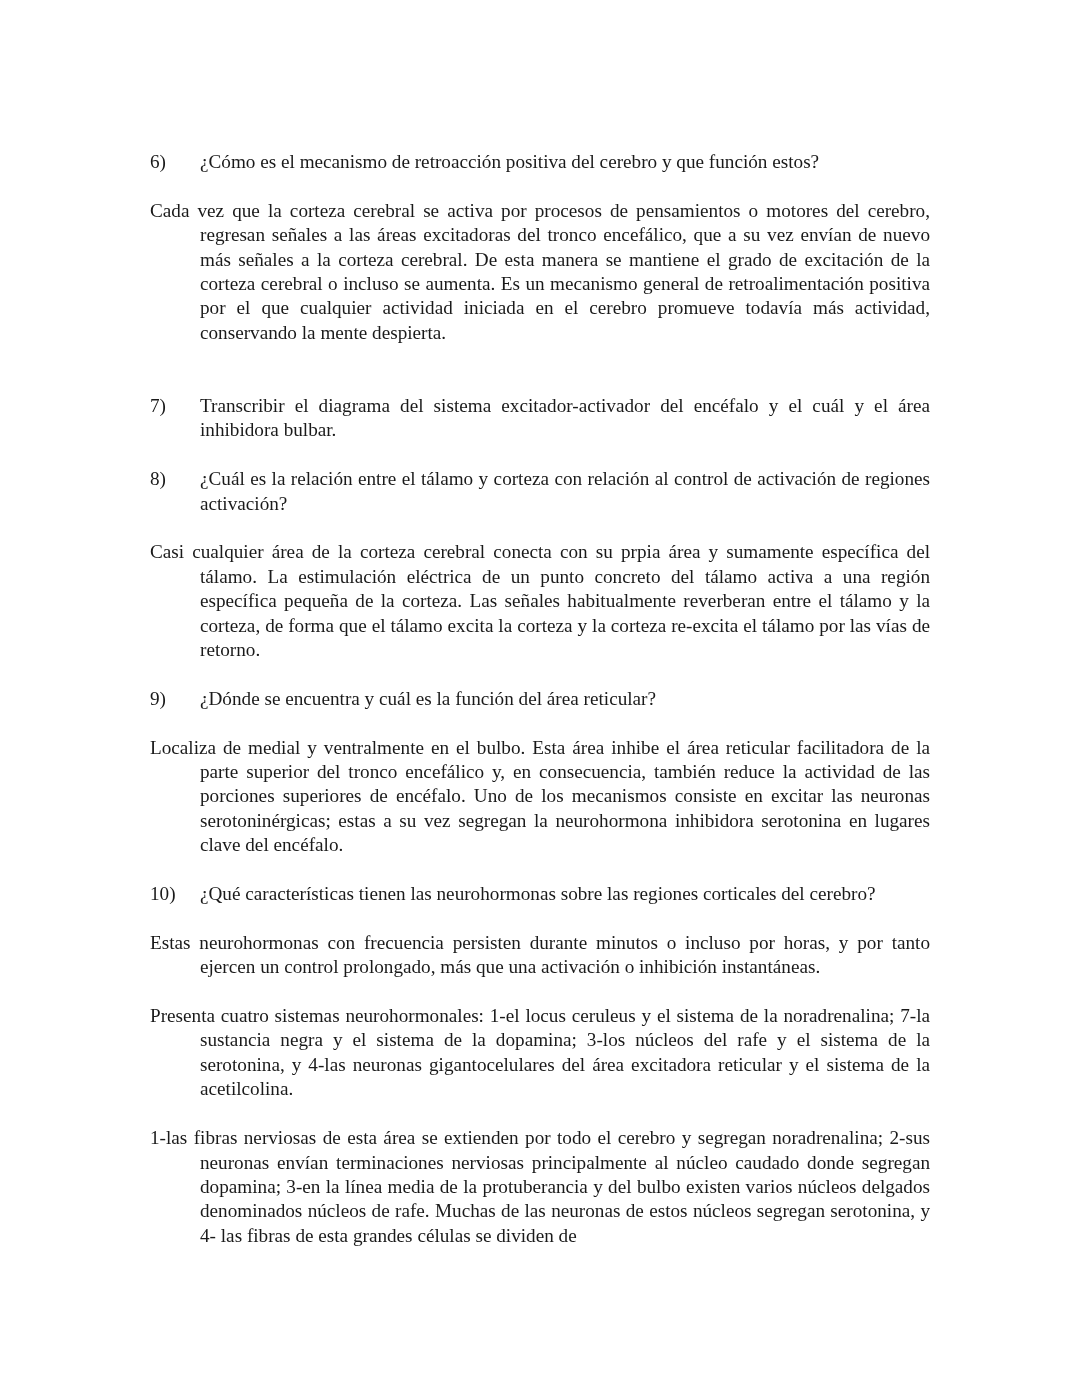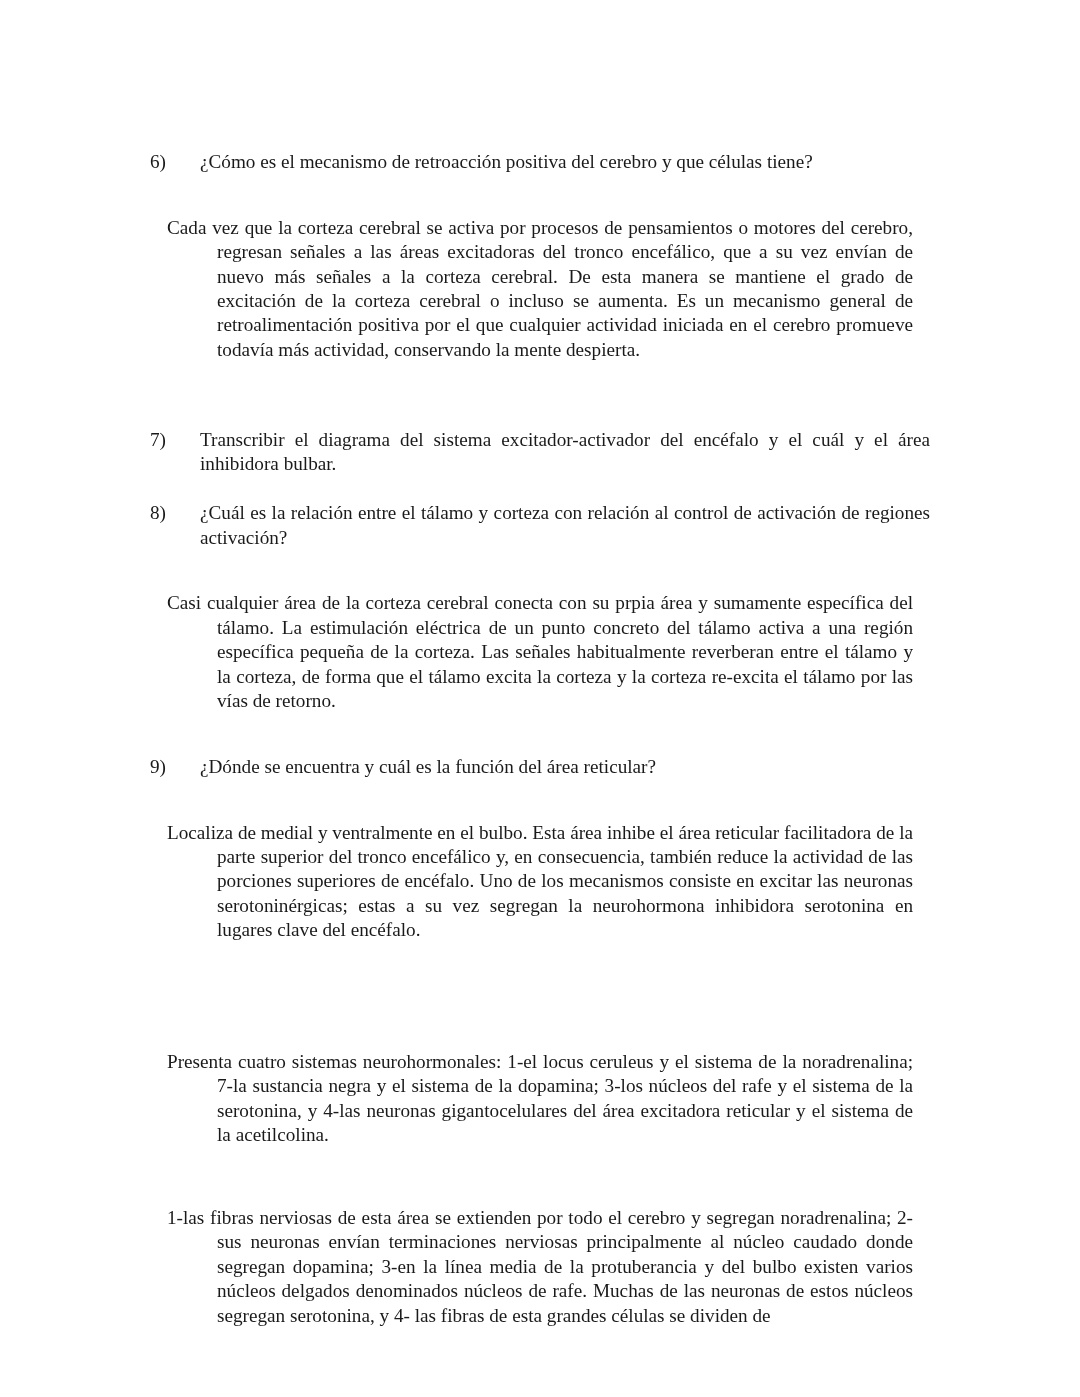--- a/index.html
+++ b/index.html
@@ -30,36 +30,36 @@
       text-align-last: left;
     }
     .q .num {
       flex: 0 0 50px;
       width: 50px;
     }
     .q .text {
       flex: 1 1 auto;
     }
     .p {
-      margin: 17px;
+      margin: 0;
       padding-left: 50px;
       text-indent: -50px;
       text-align: justify;
     }
     .gap-s { height: 24.4px; }
     .gap-l { height: 48.8px; }
   </style>
 </head>
 <body>
 
 <div class="page">
 
   <div class="q">
     <span class="num">6)</span>
-    <span class="text">¿Cómo es el mecanismo de retroacción positiva del cerebro y que células tiene?</span>
+    <span class="text">¿Cómo es el mecanismo de retroacción positiva del cerebro y que función estos?</span>
   </div>
   <div class="gap-s"></div>
   <p class="p">Cada vez que la corteza cerebral se activa por procesos de pensamientos o motores del cerebro, regresan señales a las áreas excitadoras del tronco encefálico, que a su vez envían de nuevo más señales a la corteza cerebral. De esta manera se mantiene el grado de excitación de la corteza cerebral o incluso se aumenta. Es un mecanismo general de retroalimentación positiva por el que cualquier actividad iniciada en el cerebro promueve todavía más actividad, conservando la mente despierta.</p>
   <div class="gap-l"></div>
 
   <div class="q">
     <span class="num">7)</span>
     <span class="text">Transcribir el diagrama del sistema excitador-activador del encéfalo y el cuál y el área inhibidora bulbar.</span>
   </div>
   <div class="gap-s"></div>
@@ -73,19 +73,24 @@
   <div class="gap-s"></div>
 
   <div class="q">
     <span class="num">9)</span>
     <span class="text">¿Dónde se encuentra y cuál es la función del área reticular?</span>
   </div>
   <div class="gap-s"></div>
   <p class="p">Localiza de medial y ventralmente en el bulbo. Esta área inhibe el área reticular facilitadora de la parte superior del tronco encefálico y, en consecuencia, también reduce la actividad de las porciones superiores de encéfalo. Uno de los mecanismos consiste en excitar las neuronas serotoninérgicas; estas a su vez segregan la neurohormona inhibidora serotonina en lugares clave del encéfalo.</p>
   <div class="gap-s"></div>
 
+  <div class="q">
+    <span class="num">10)</span>
+    <span class="text">¿Qué características tienen las neurohormonas sobre las regiones corticales del cerebro?</span>
+  </div>
   <div class="gap-s"></div>
+  <p class="p">Estas neurohormonas con frecuencia persisten durante minutos o incluso por horas, y por tanto ejercen un control prolongado, más que una activación o inhibición instantáneas.</p>
   <div class="gap-s"></div>
   <p class="p">Presenta cuatro sistemas neurohormonales: 1-el locus ceruleus y el sistema de la noradrenalina; 7-la sustancia negra y el sistema de la dopamina; 3-los núcleos del rafe y el sistema de la serotonina, y 4-las neuronas gigantocelulares del área excitadora reticular y el sistema de la acetilcolina.</p>
   <div class="gap-s"></div>
   <p class="p">1-las fibras nerviosas de esta área se extienden por todo el cerebro y segregan noradrenalina; 2-sus neuronas envían terminaciones nerviosas principalmente al núcleo caudado donde segregan dopamina; 3-en la línea media de la protuberancia y del bulbo existen varios núcleos delgados denominados núcleos de rafe. Muchas de las neuronas de estos núcleos segregan serotonina, y 4- las fibras de esta grandes células se dividen de</p>
 
 </div>
 
 </body></html>

